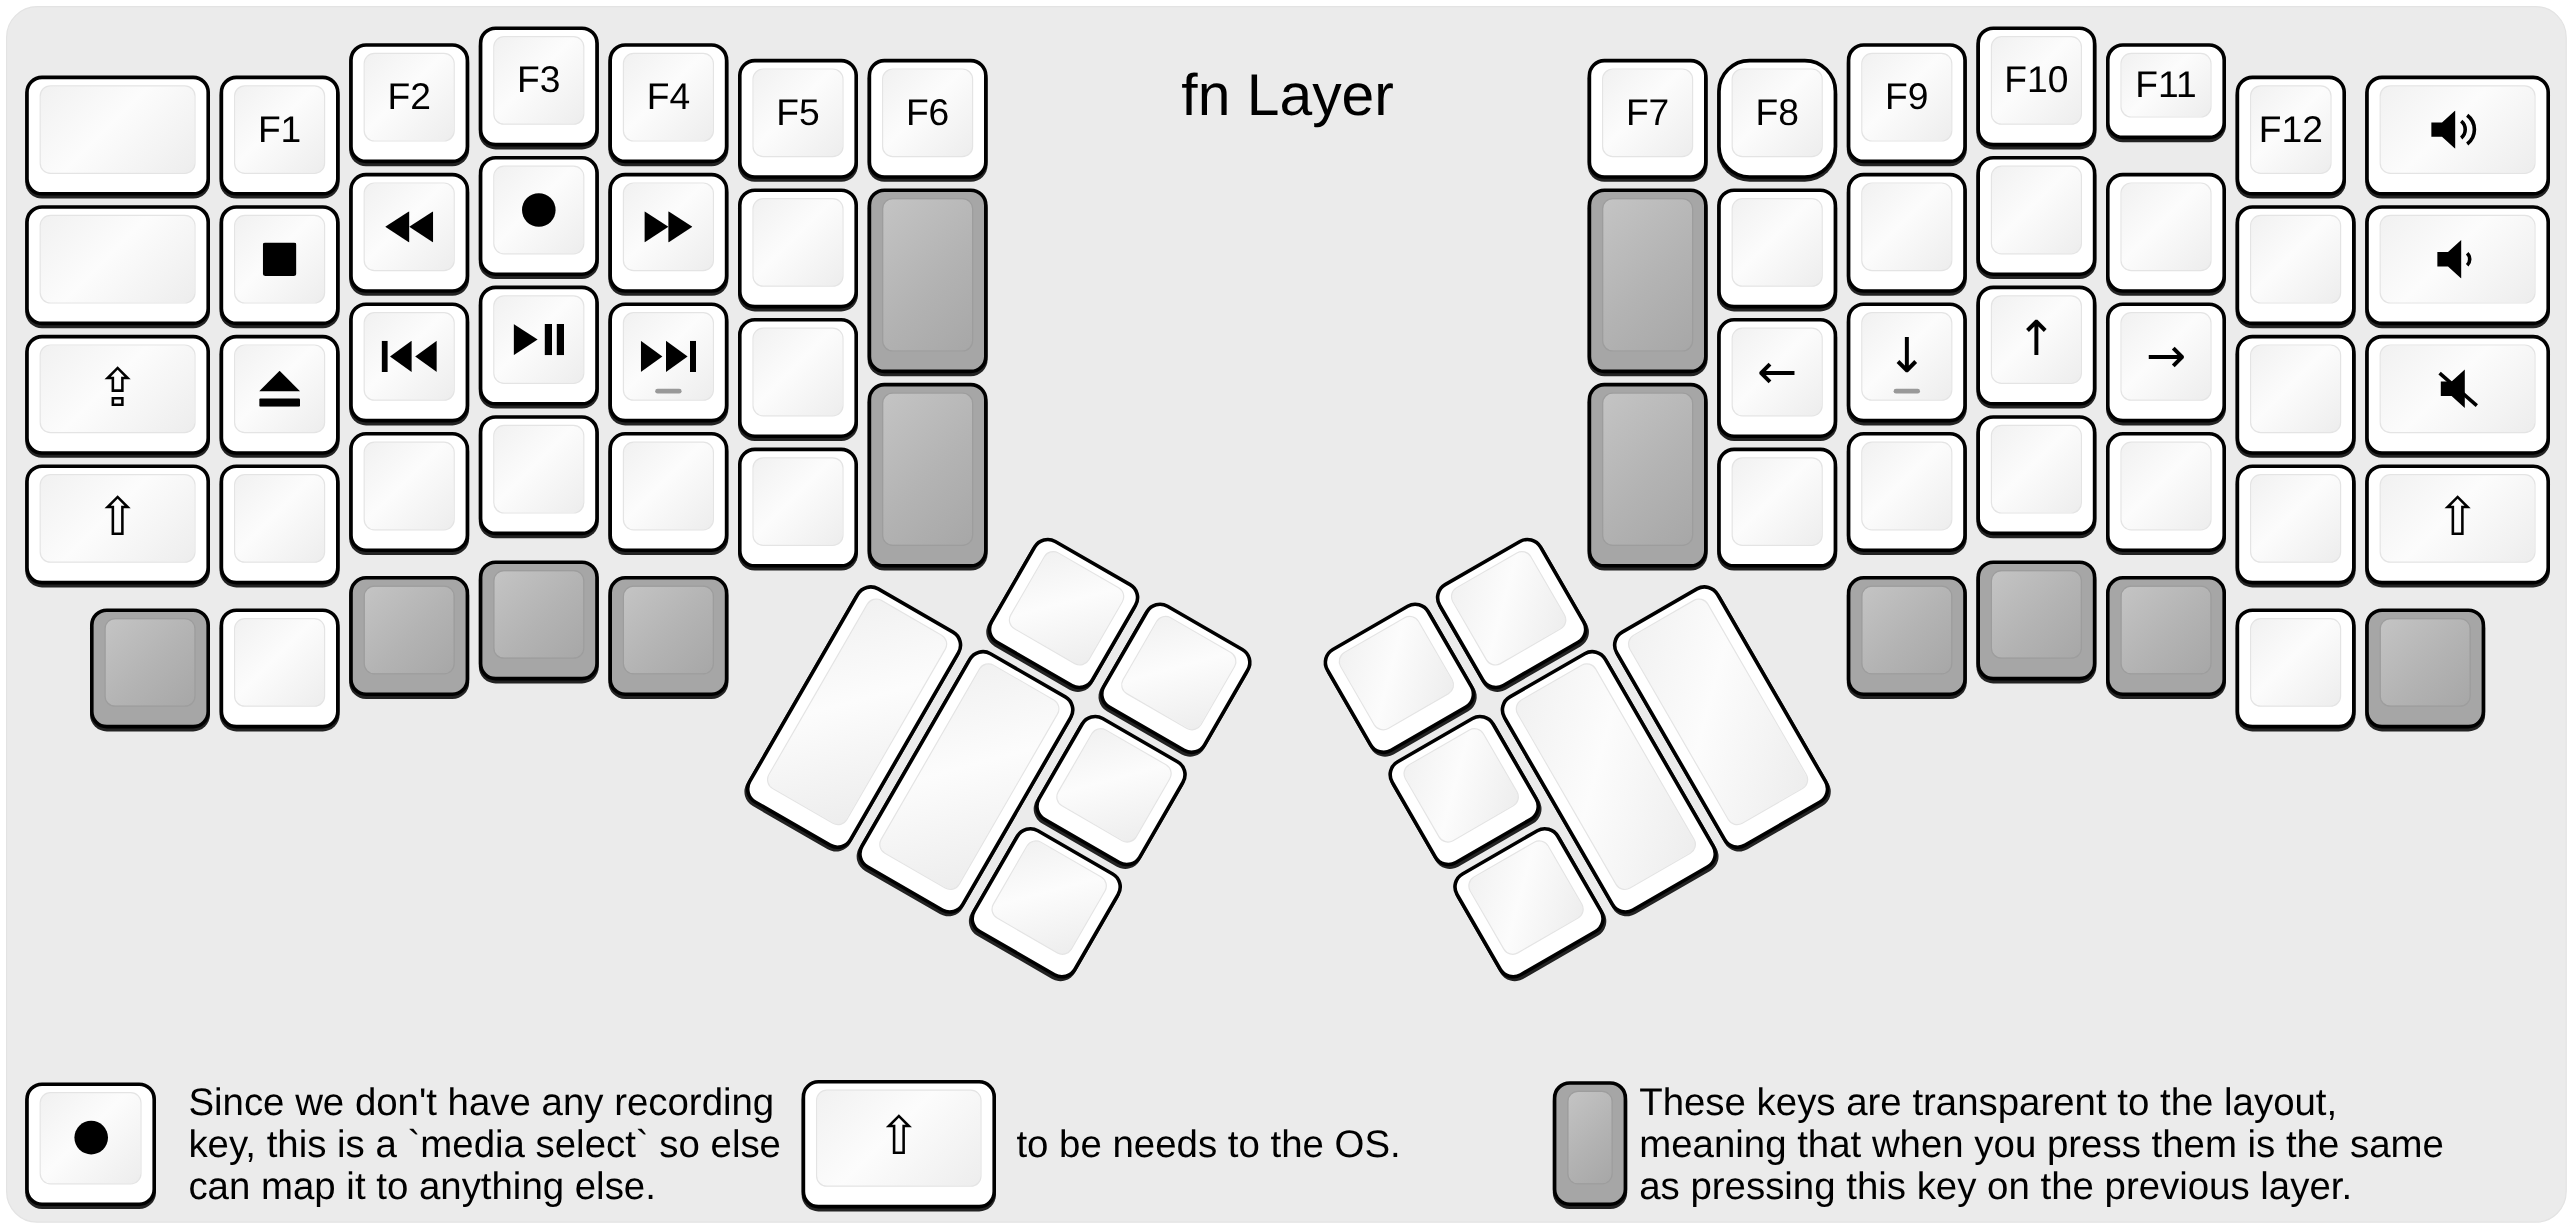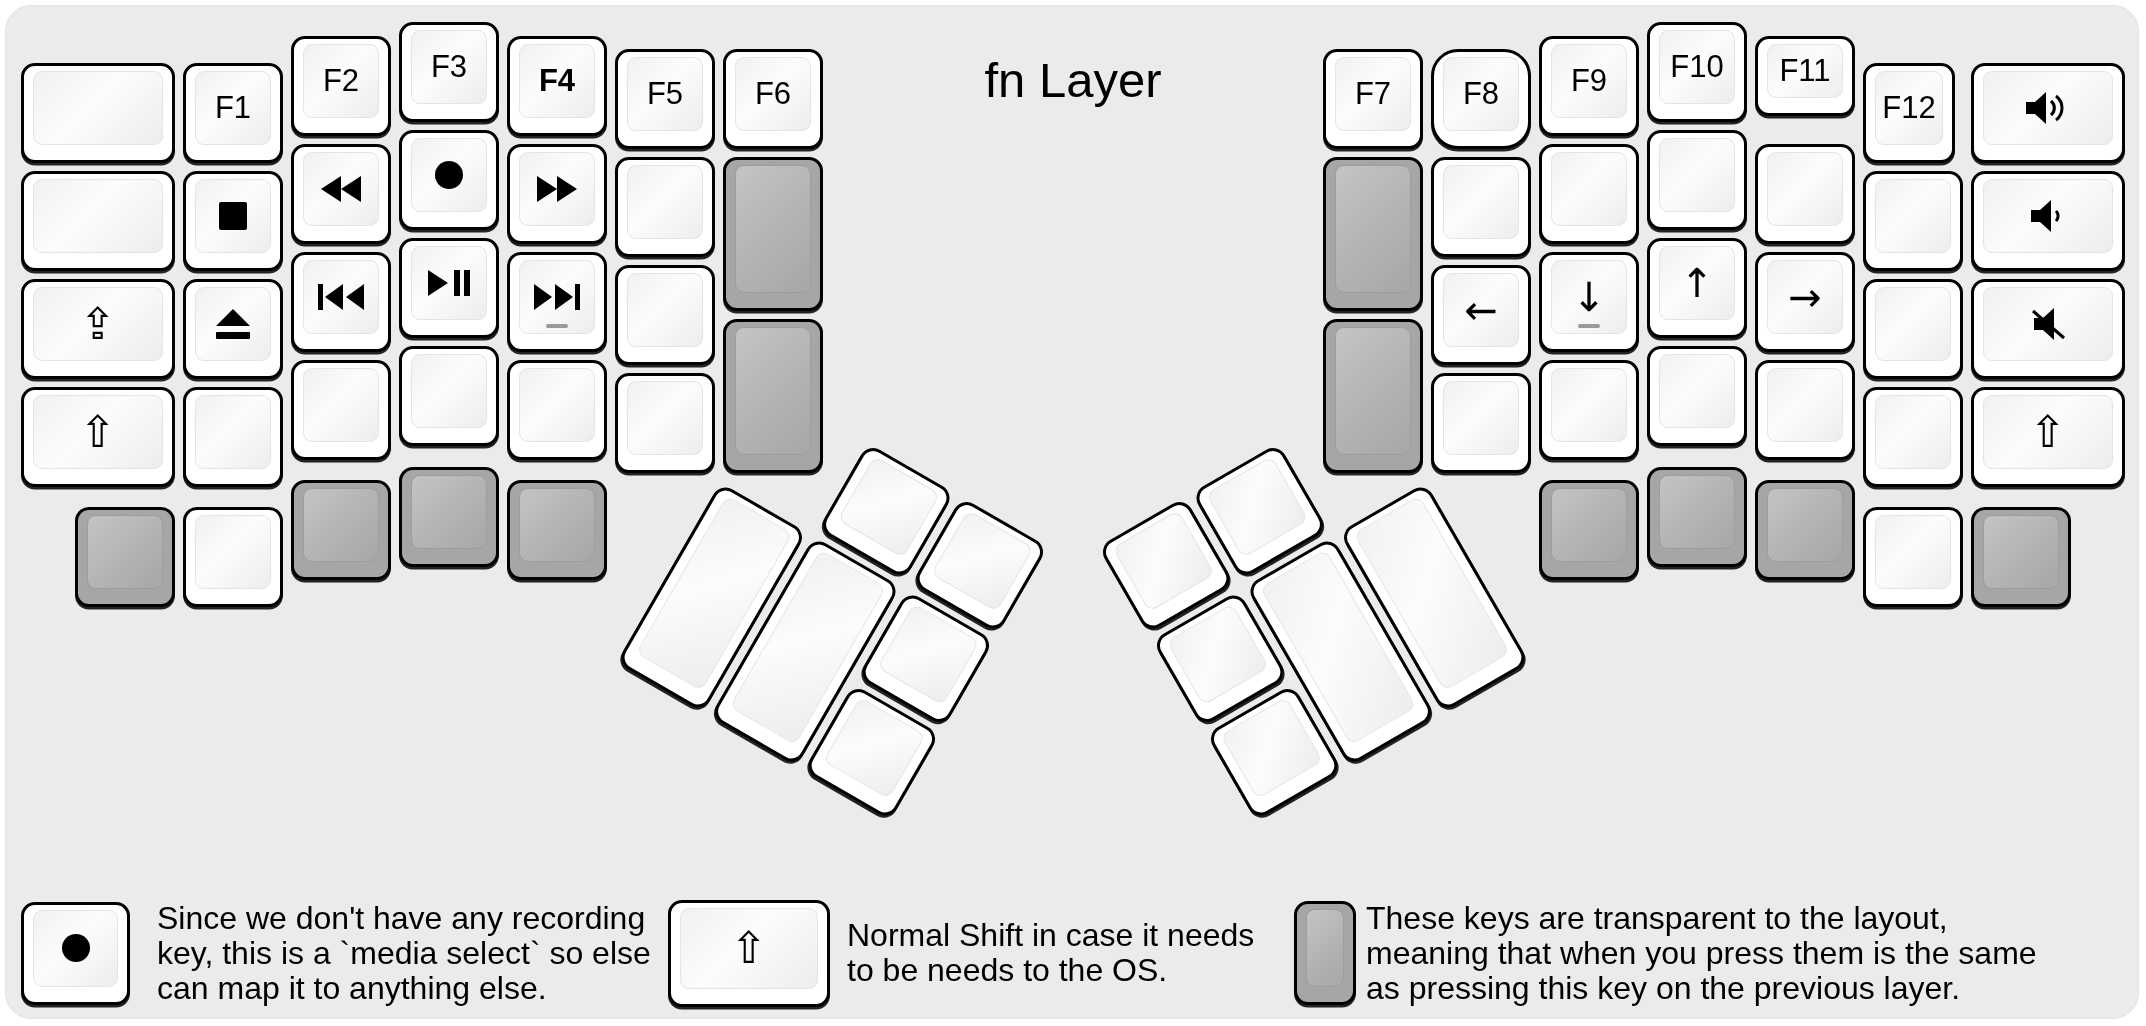--- a/index.html
+++ b/index.html
@@ -144,21 +144,21 @@
               <path d="M0 0 L20 13 L0 26 Z"></path>
               <rect x="26" width="6" height="26"></rect>
               <rect x="36" width="6" height="26"></rect>
             </svg>
           </span>
         </div>
       </div>
       <div class="key white" style="left: 382px; top: 328px; width: 100px; height: 100px;">
         <div class="keytop"></div>
       </div>
-      <div class="key white" style="left: 490px; top: 17.5px; width: 100px; height: 100px; font-weight: bold;">
+      <div class="key white" style="left: 490px; top: 17.5px; width: 100px; height: 100px;">
         <div class="keytop">
           <span class="label">F4</span>
         </div>
       </div>
       <div class="key white" style="left: 490px; top: 125.5px; width: 100px; height: 100px;">
         <div class="keytop">
           <span class="icon">
             <svg width="40" height="26" viewBox="0 0 40 26">
               <path d="M0 0 L20 13 L0 26 Z"></path>
               <path d="M20 0 L40 13 L20 26 Z"></path>
@@ -427,21 +427,20 @@
     </div>
     <div id="legend-2" class="legend-item">
       <div class="legend-keyslot" style="width: 162px; height: 107px;">
           <div class="key white" style="left: 0px; top: 0px; width: 162px; height: 107px;">
             <div class="keytop">
               <span class="glyph">⇧</span>
             </div>
           </div>
         </div>
       <div class="legend-text">
-          <div>Normal Shift in case it needs</div>
           <div>to be needs to the OS.</div>
         </div>
     </div>
     <div id="legend-3" class="legend-item">
       <div class="legend-keyslot" style="width: 62px; height: 104px;">
           <div class="key gray" style="left: 0px; top: 0px; width: 62px; height: 104px;">
             <div class="keytop"></div>
           </div>
         </div>
       <div class="legend-text">

